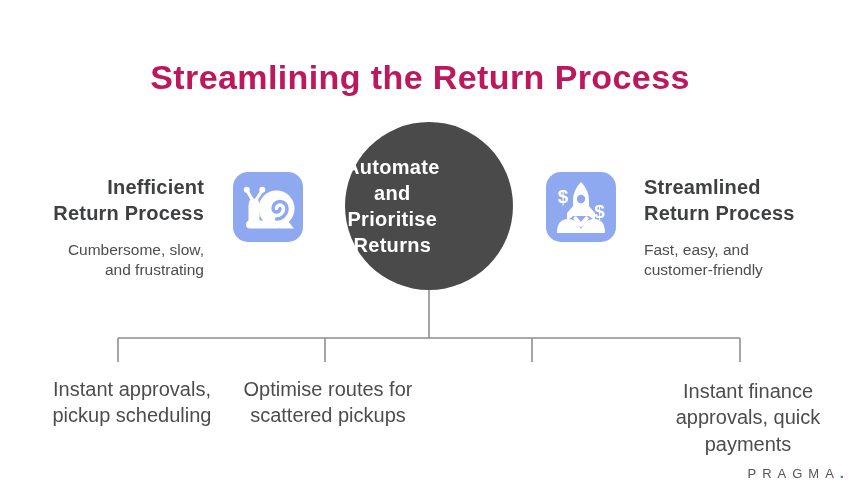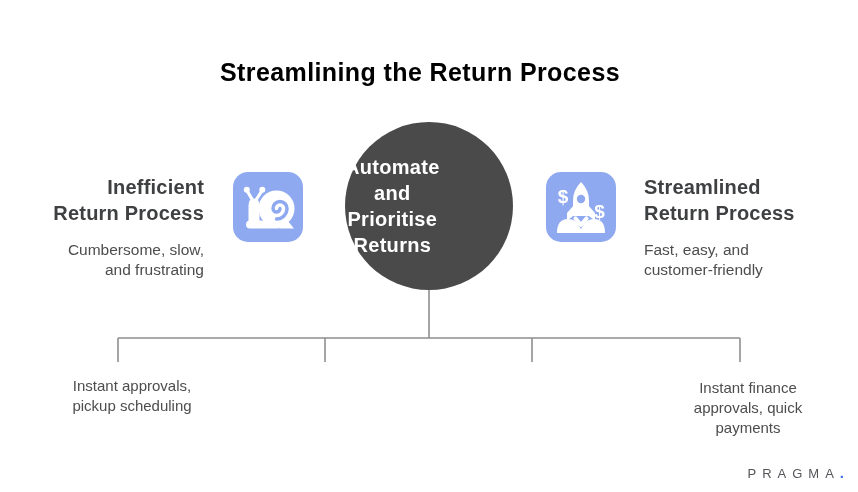--- a/index.html
+++ b/index.html
@@ -11,24 +11,24 @@
     overflow: hidden;
     font-family: "Liberation Sans", sans-serif;
     color: #4d4d4d;
   }
   .title {
     position: absolute;
     top: 58px;
     left: 0;
     width: 840px;
     text-align: center;
-    font-size: 25px;
+    font-size: 34px;
     font-weight: bold;
     letter-spacing: 0.4px;
-    color: #000000;
+    color: #be185d;
   }
   .connector {
     position: absolute;
     top: 0; left: 0;
   }
   .center-circle {
     position: absolute;
     left: 345px;
     top: 122px;
     width: 168px;
@@ -73,21 +73,21 @@
     background: #8fa9f0;
   }
   .icon-box.left { left: 233px; top: 172px; }
   .icon-box.right { left: 546px; top: 172px; }
   .branch-label {
     position: absolute;
     top: 376px;
     width: 230px;
     transform: translateX(-50%);
     text-align: center;
-    font-size: 15px;
+    font-size: 20px;
     color: #4d4d4d;
     line-height: 1.32;
     white-space: pre-line;
   }
   .branch-1 { left: 132px; }
   .branch-2 { left: 328px; }
   .branch-3 { left: 527px; }
   .branch-4 { left: 748px; top: 378px; }
   .logo {
     position: absolute;
@@ -157,20 +157,22 @@
   </div>
   <div class="node-text right">
     <div class="node-heading">Streamlined
 Return Process</div>
     <div class="node-subtitle">Fast, easy, and
 customer-friendly</div>
   </div>
 
   <div class="branch-label branch-1">Instant approvals,
 pickup scheduling</div>
+  <div class="branch-label branch-2">Optimise routes for
+scattered pickups</div>
   <div class="branch-label branch-4">Instant finance
 approvals, quick
 payments</div>
 
   <div class="logo">
     <span>PRAGMA</span><span class="dot">.</span>
   </div>
 
 </div>
 

